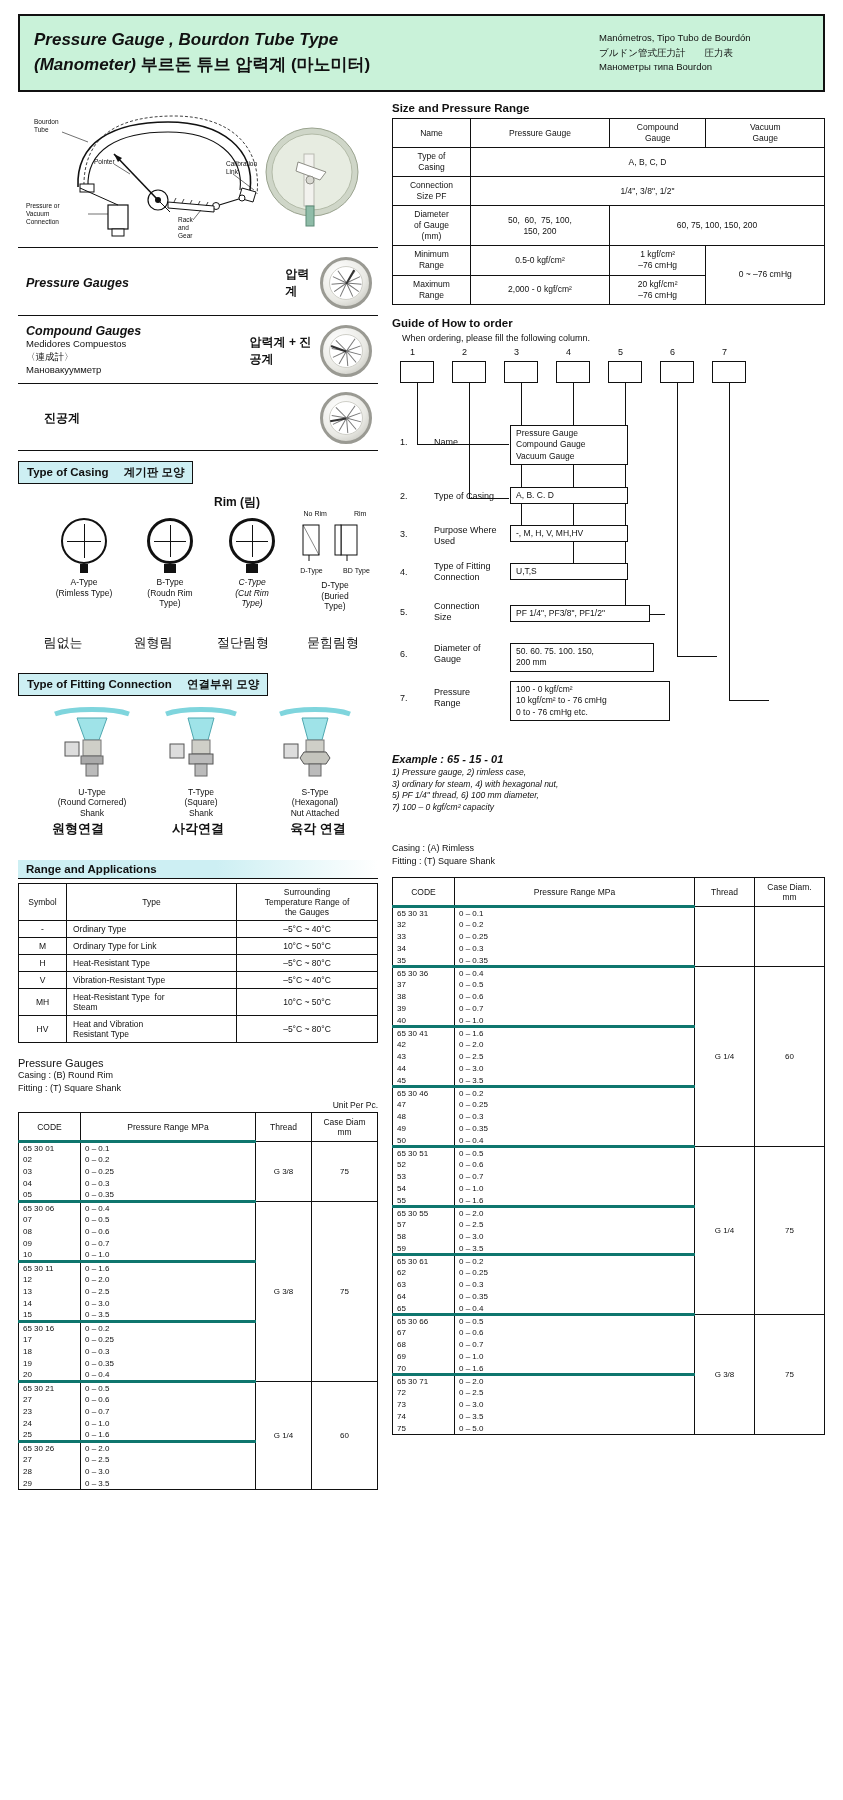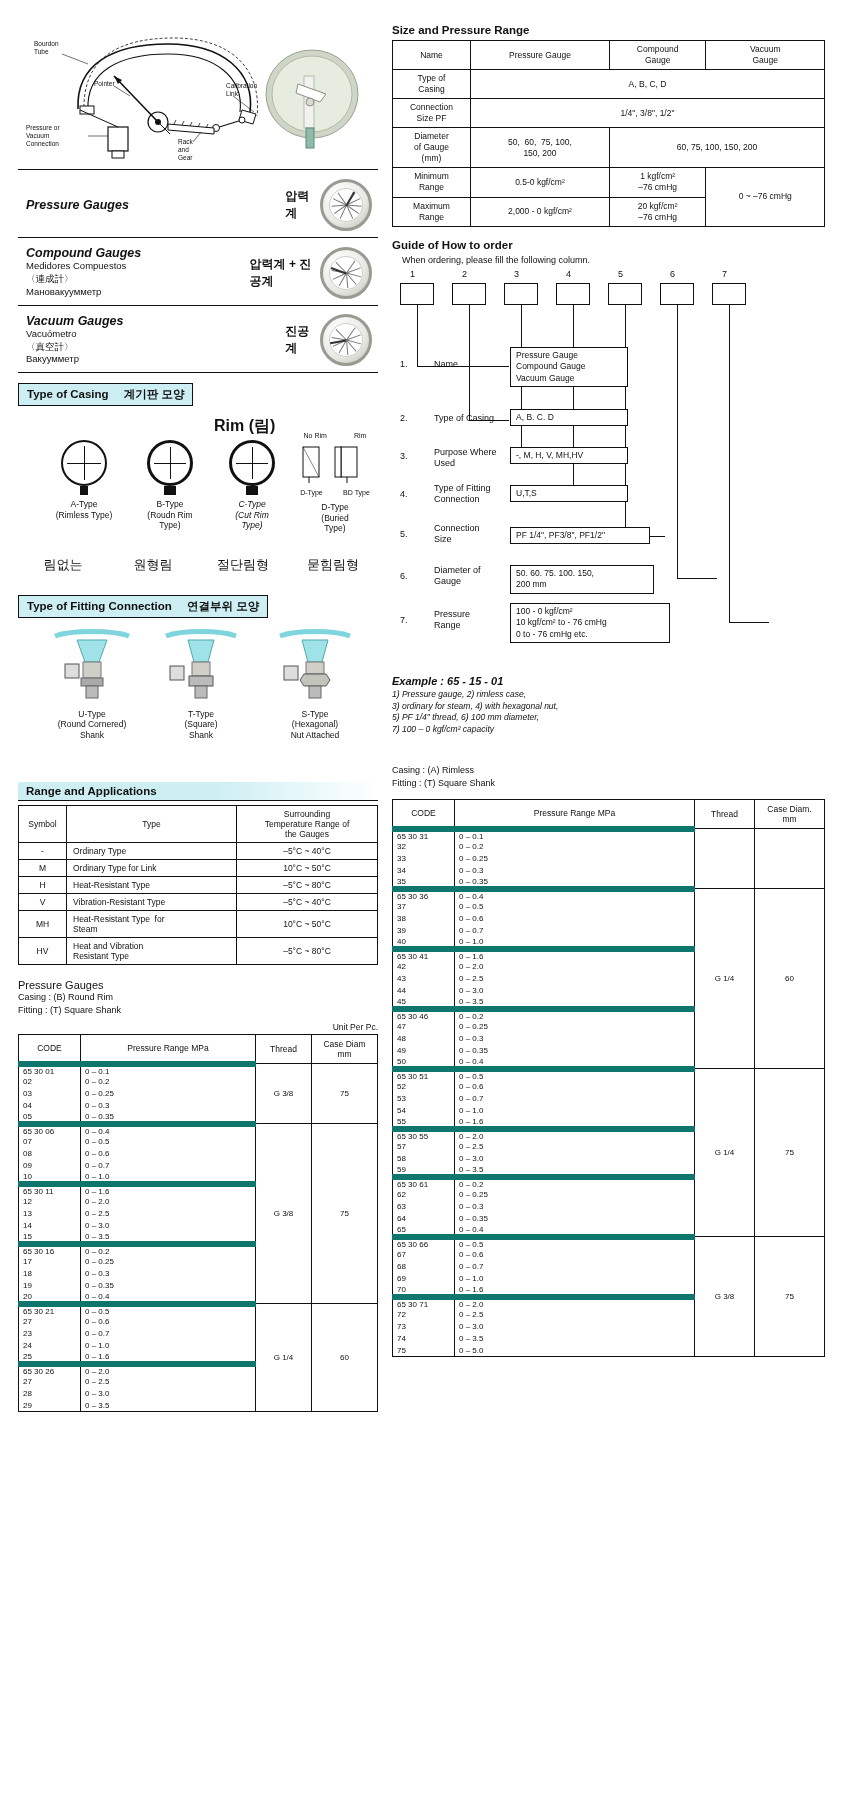--- a/index.html
+++ b/index.html
@@ -73,21 +73,21 @@
     background: #cdeff3; border: 1px solid #111;
     font-weight: bold; font-size: 11.5px; padding: 3px 8px;
     display: inline-block; margin: 10px 0 4px 0;
   }
   .secbar .kr { margin-left: 12px; }
   .secbar-full { display:block; }
   .secbar-grad { background: linear-gradient(90deg,#cdeff3 0%, #cdeff3 55%, #ffffff 100%); border:none; border-bottom:1px solid #111; }
 
   
   .casing-wrap { position: relative; height: 175px; }
-  .rim-label { position:absolute; left:196px; top:6px; font-weight:bold; font-size:16px; }
+  .rim-label { position:absolute; left:196px; top:6px; font-weight:bold; font-size:12px; }
   .casing-item { position:absolute; text-align:center; font-size:8.5px; line-height:1.25; }
   .casing-item .cap { margin-top: 4px; }
   .casing-circle { width:46px; height:46px; border-radius:50%; border:2px solid #111; position:relative; margin:0 auto; }
   .casing-circle .cross-v { position:absolute; left:50%; top:4px; bottom:4px; width:1px; background:#111; }
   .casing-circle .cross-h { position:absolute; top:50%; left:4px; right:4px; height:1px; background:#111; }
   .casing-stem { width:8px; height:9px; background:#111; margin:0 auto; }
   .casing-stem.wide { width:12px; }
   .kor-row { position:absolute; top:146px; left:0; width:100%; display:flex; }
   .kor-row span { flex:1; text-align:center; font-weight:normal; font-size:13px; }
 
@@ -104,21 +104,21 @@
 
   .range-tbl { width: 100%; }
   .range-tbl td.lft { text-align: left; padding-left: 6px; }
 
   .size-tbl { width: 100%; }
   .size-tbl td, .size-tbl th { font-size: 8.5px; line-height:1.3; }
 
   .codewrap { width:100%; border:1px solid #111; }
   .codewrap th { border:1px solid #111; padding:4px 2px; font-weight:normal; font-size:8.5px;}
   .codewrap td { border-left:1px solid #111; border-right:1px solid #111; padding:0 4px; font-size:8px; height:12px;}
-  .codewrap tr.grpstart td { border-top:6px solid #0f766e; }
+  .codewrap tr.grpstart td { border-top:3px solid #0f766e; }
   .codewrap td.c-code { text-align:left; width:62px; white-space:pre; }
   .codewrap td.c-range { text-align:left; width:auto; }
   .codewrap td.c-thread, .codewrap td.c-diam { text-align:center; }
 
   
   .order-title { font-weight:bold; font-size:11.5px; margin-top:12px; }
   .order-note { font-size:9px; margin:4px 0 4px 10px; }
   .order-wrap { position:relative; height: 400px; font-size:9px; }
   .onum { position:absolute; font-size:9px; }
   .obox { position:absolute; border:1px solid #111; background:#fff; }
@@ -130,20 +130,34 @@
 
   .pg-title { font-size:11px; font-weight:normal; margin-top:14px;}
   .pg-sub { font-size:9px; line-height:1.4; }
   .unit-per { font-size:8.5px; text-align:right; margin-bottom:2px; }
 </style>
 </head>
 <body>
 
 <div class="page">
 
+  <div class="header">
+    <div class="header-left">
+      <div>Pressure Gauge , Bourdon Tube Type</div>
+      <div>
+        <span>(Manometer)</span>
+        <span class="kor">부르돈 튜브 압력계 (마노미터)</span>
+      </div>
+    </div>
+    <div class="header-right">
+      <div>Manómetros, Tipo Tubo de Bourdón</div>
+      <div class="jp">ブルドン管式圧力計　　圧力表</div>
+      <div>Манометры типа Bourdon</div>
+    </div>
+  </div>
 
   <div class="cols">
 
     <div class="col-left">
 
       
       <div class="diagram">
         <svg width="360" height="145" viewBox="0 0 360 145">
 
           <path d="M60,85 C58,40 95,20 150,20 C205,20 237,48 232,88" fill="none" stroke="#111" stroke-width="1.6"></path>
@@ -245,26 +259,20 @@
                 <i style="transform:rotate(65deg)"></i>
                 <i style="transform:rotate(100deg)"></i>
                 <i style="transform:rotate(135deg)"></i>
               </div>
             <div class="gneedle" style="transform:rotate(200deg)"></div>
           </div>
         </div>
       </div>
 
       <div class="gblock last">
-        <div class="gtext">
-          <div class="gtitle">Vacuum Gauges</div>
-          <div class="gsub" style="white-space:pre;">Vacuómetro
-〈真空計〉
-Вакуумметр</div>
-        </div>
         <div class="gkor">진공계</div>
         <div class="gphoto">
           <div class="gauge-face">
             <div class="gticks">
                 <i style="transform:rotate(215deg)"></i>
                 <i style="transform:rotate(250deg)"></i>
                 <i style="transform:rotate(285deg)"></i>
                 <i style="transform:rotate(320deg)"></i>
                 <i style="transform:rotate(355deg)"></i>
                 <i style="transform:rotate(30deg)"></i>
@@ -387,20 +395,25 @@
             <path d="M42,12 L68,12 L62,34 L48,34 z" fill="#9fe3e8" stroke="#4fa8b0"></path>
             <rect x="46" y="34" width="18" height="12" fill="#cfcfc8" stroke="#777"></rect>
             <polygon points="44,46 66,46 70,52 66,58 44,58 40,52" fill="#c4c4bd" stroke="#555"></polygon>
             <rect x="49" y="58" width="12" height="12" fill="#bbb" stroke="#666"></rect>
             <rect x="24" y="38" width="14" height="14" fill="#ddd" stroke="#555"></rect>
           </svg>
           <div style="white-space:pre;">S-Type
 (Hexagonal)
 Nut Attached</div>
         </div>
+        <div class="fit-kor">
+          <span>원형연결</span>
+          <span>사각연결</span>
+          <span>육각 연결</span>
+        </div>
       </div>
 
       
       <div class="secbar secbar-full secbar-grad">Range and Applications</div>
       <table class="tbl range-tbl">
         <thead>
           <tr>
             <th style="width:48px; white-space:pre;">Symbol</th>
             <th style="width:170px; white-space:pre;">Type</th>
             <th style="white-space:pre;">Surrounding

